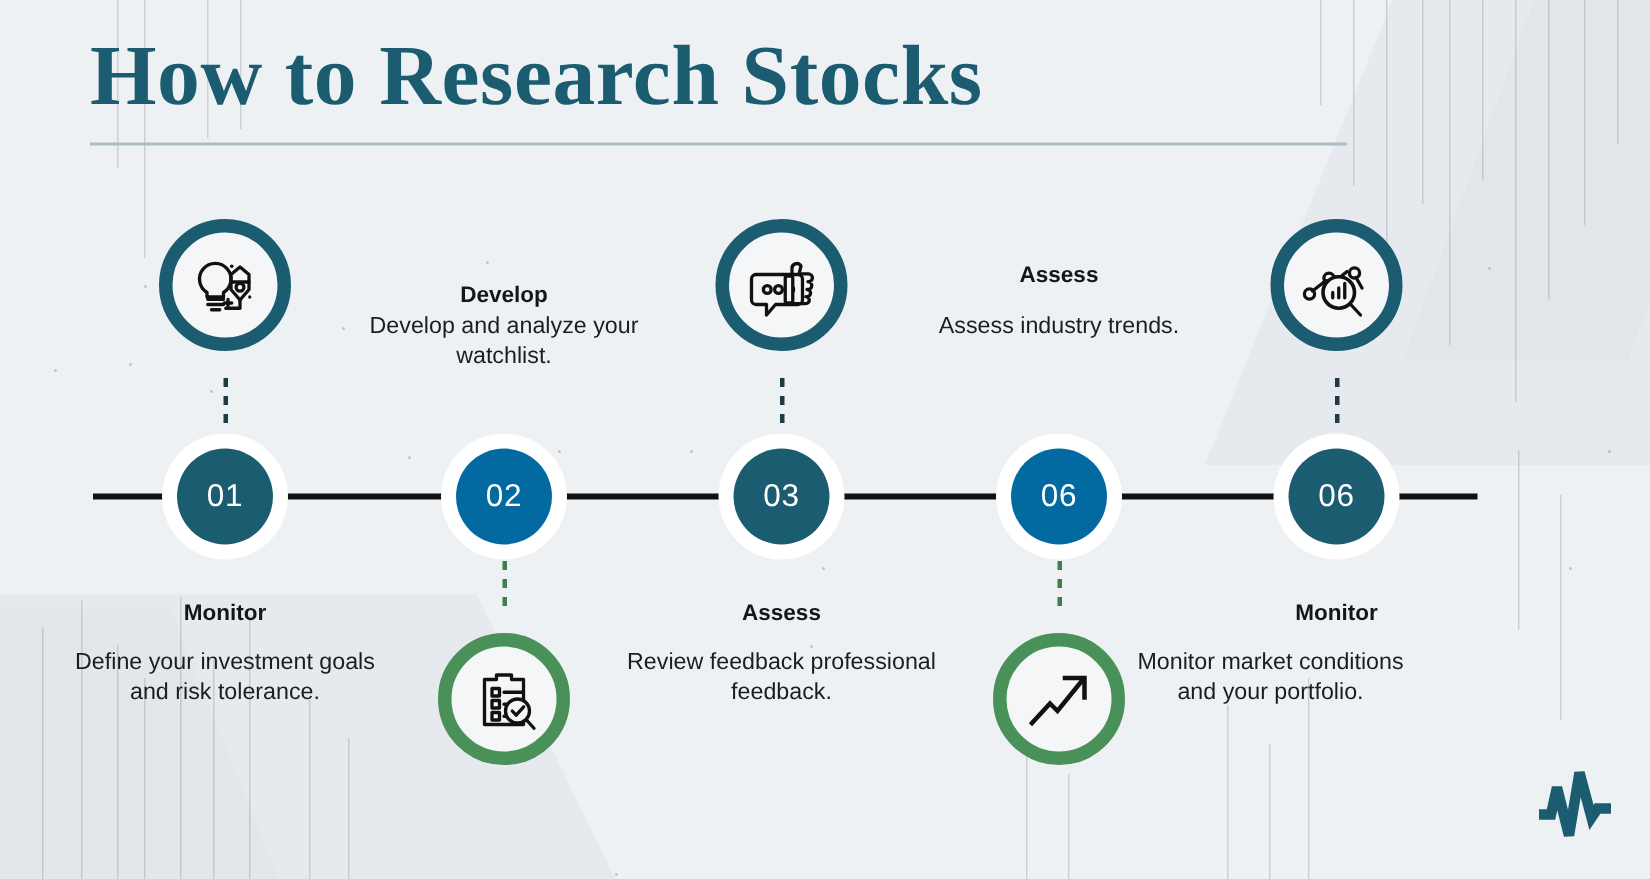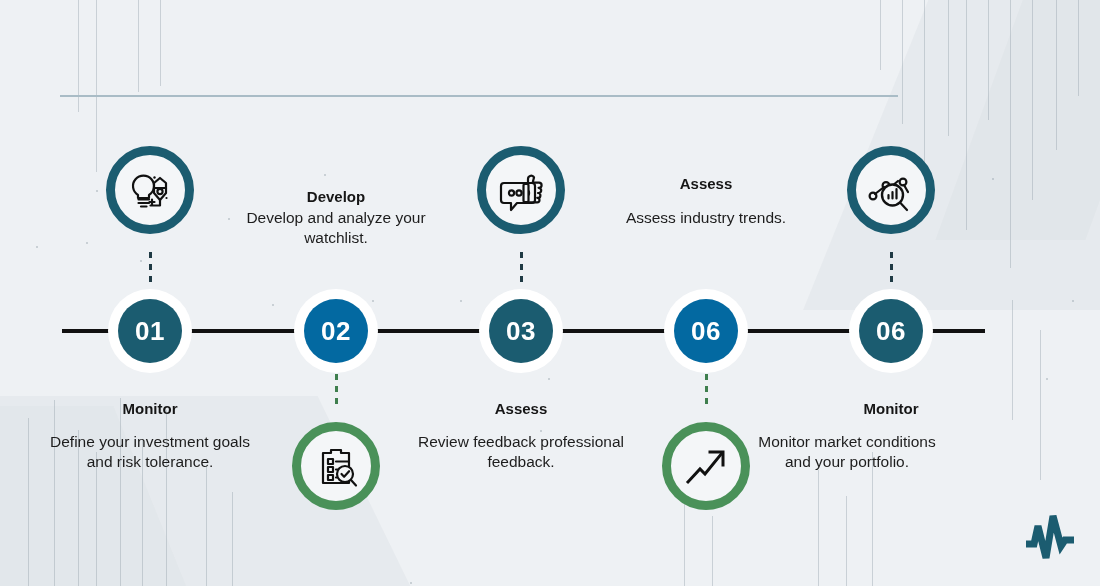--- a/index.html
+++ b/index.html
@@ -92,22 +92,22 @@
     align-items: center;
     justify-content: center;
   }
   .node .disc {
     width: 64px; height: 64px;
     border-radius: 50%;
     display: flex;
     align-items: center;
     justify-content: center;
     color: #ffffff;
-    font-size: 26px;
-    font-weight: 700;
+    font-size: 21px;
+    font-weight: 400;
     letter-spacing: 0.5px;
   }
   .disc.teal  { background: #1b5c70; }
   .disc.green { background: #0369a1; }
 
   
   .dash {
     position: absolute;
     width: 3px;
     background-image: linear-gradient(
@@ -205,20 +205,21 @@
         <div class="vdot" style="left: 410px; top: 582px;"></div>
         <div class="vdot" style="left: 36px; top: 246px;"></div>
         <div class="vdot" style="left: 86px; top: 242px;"></div>
         <div class="vdot" style="left: 180px; top: 306px;"></div>
         <div class="vdot" style="left: 272px; top: 304px;"></div>
         <div class="vdot" style="left: 540px; top: 430px;"></div>
         <div class="vdot" style="left: 1072px; top: 300px;"></div>
       </div>
   </div>
 
+  <div class="title">How to Research Stocks</div>
   <div class="title-rule"></div>
 
   <div class="timeline-line"></div>
 
   <div id="steps-layer">
       <div class="dash" style="left: 148.5px; top: 252px; height: 36px;"></div>
       <div class="node" style="left: 108px;">
         <div class="disc teal">01</div>
       </div>
       <div class="icon-ring teal" style="left: 106px; top: 146px;">

